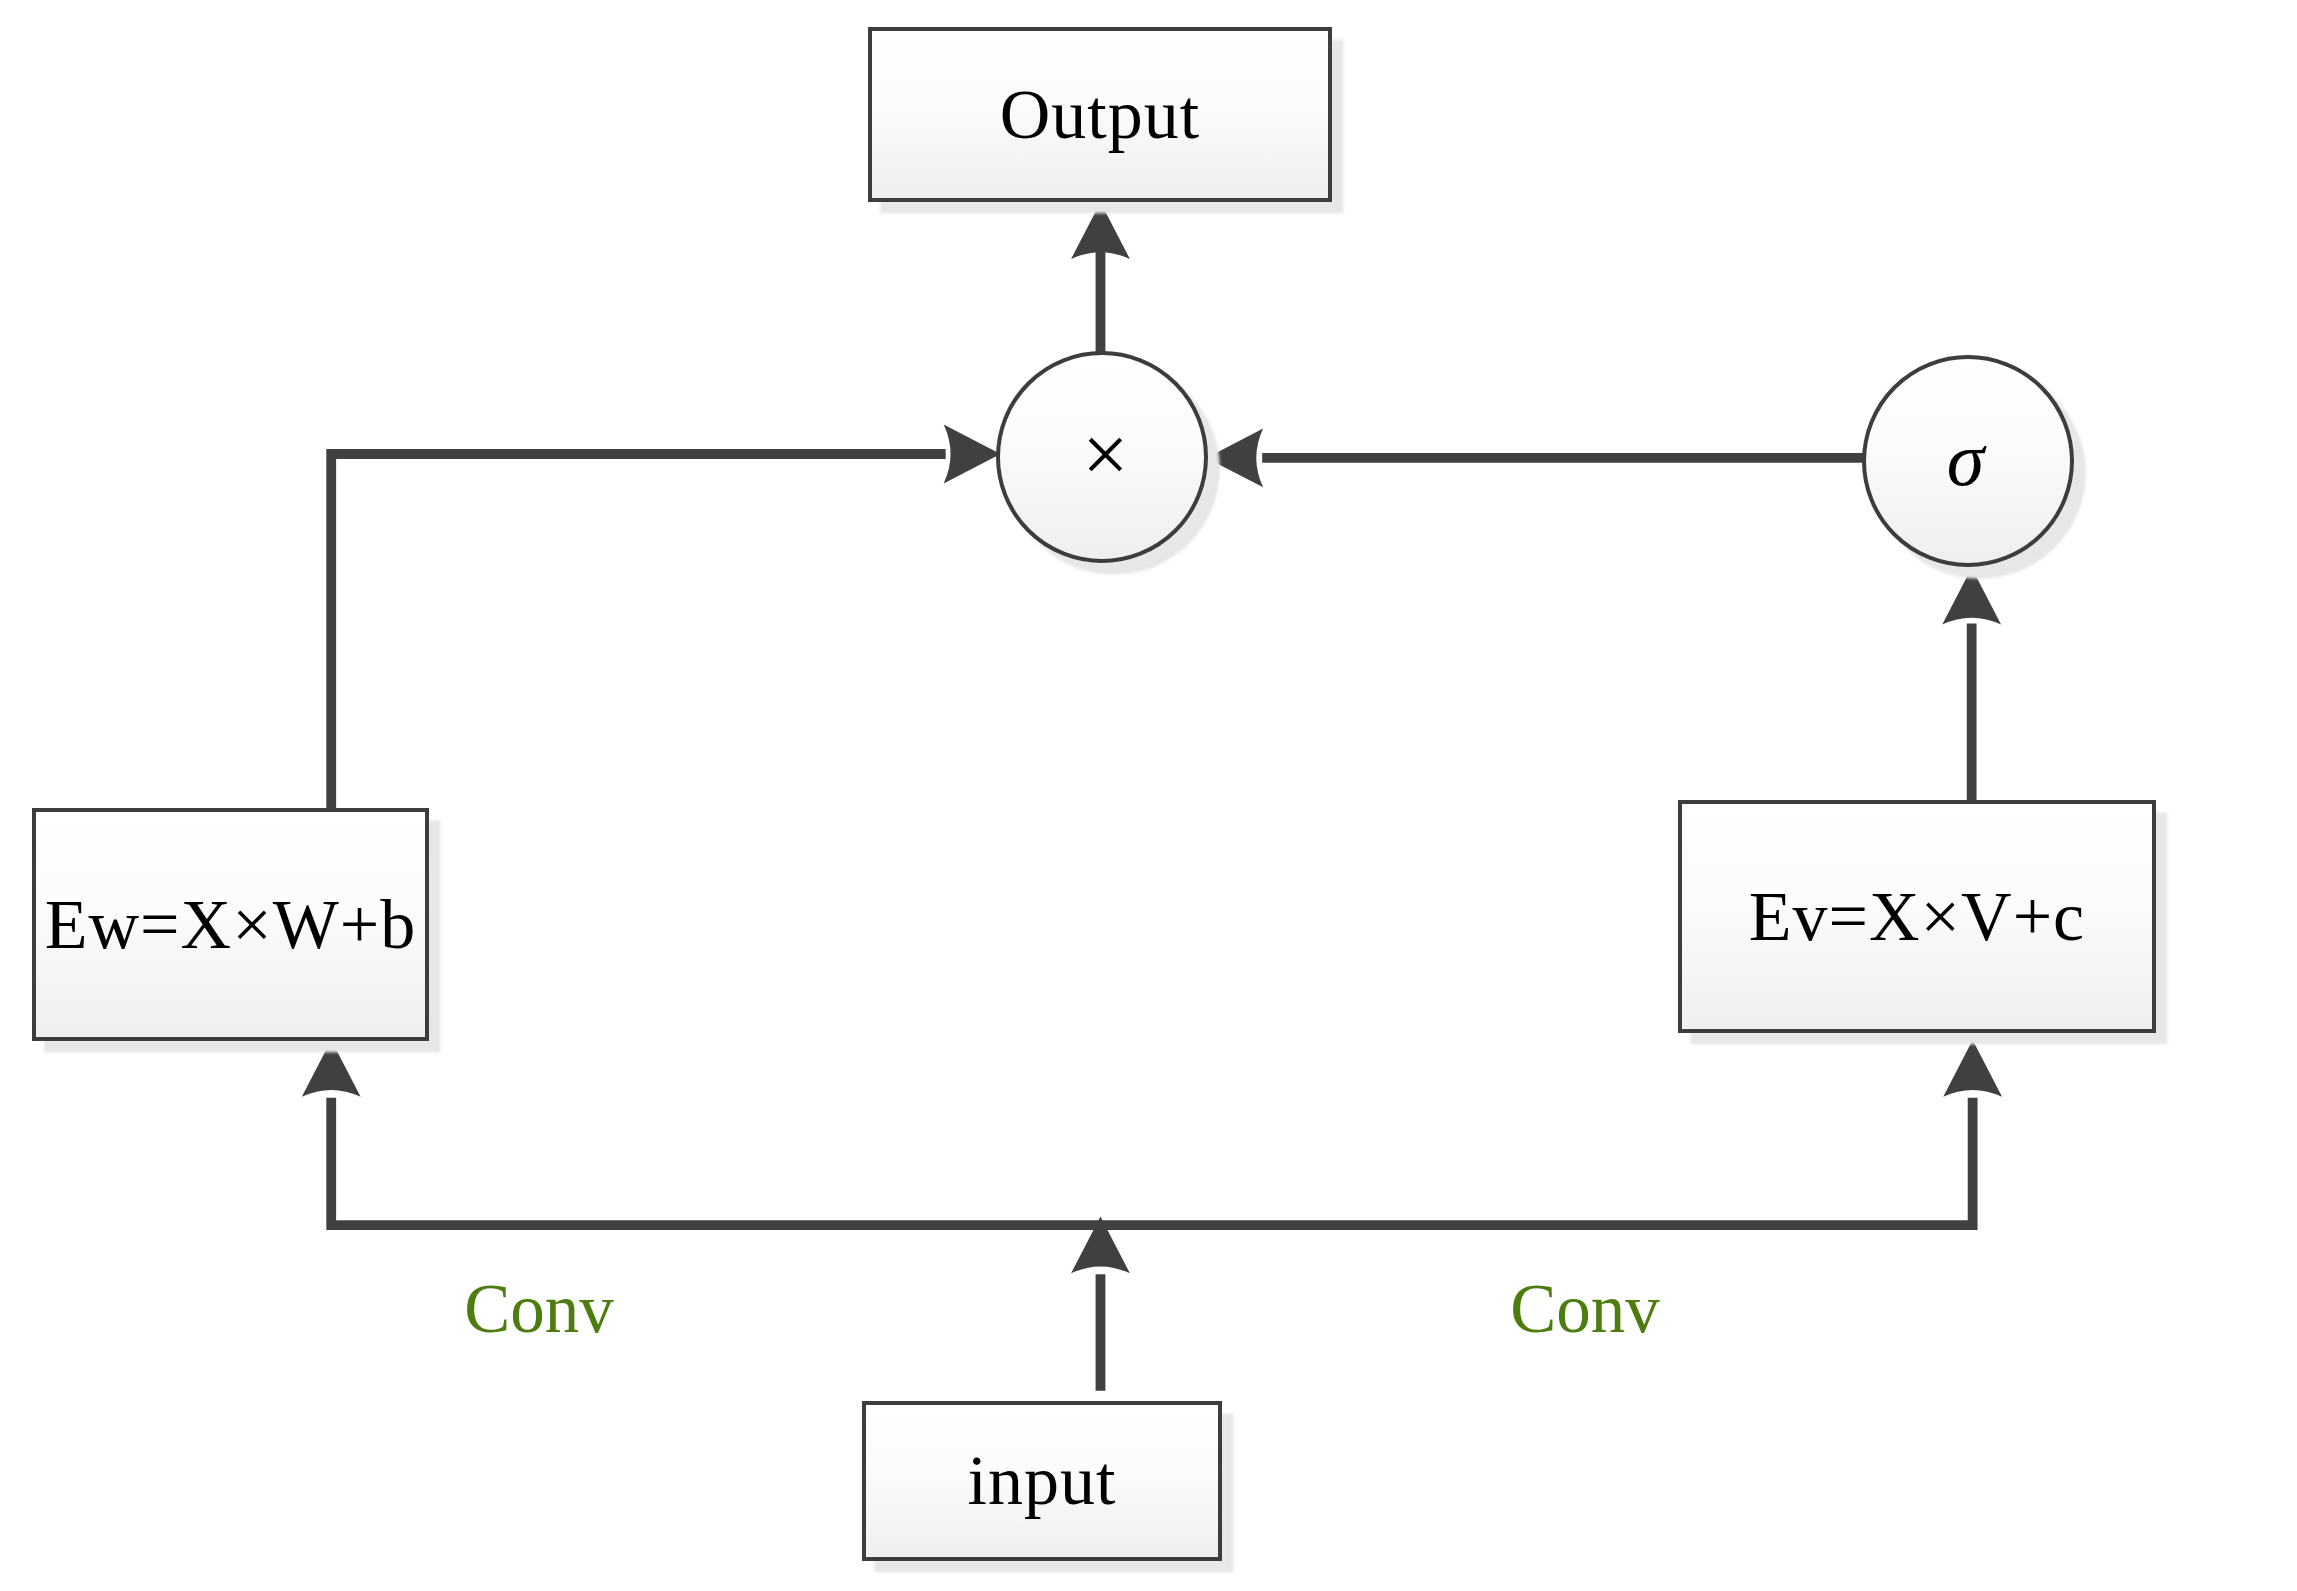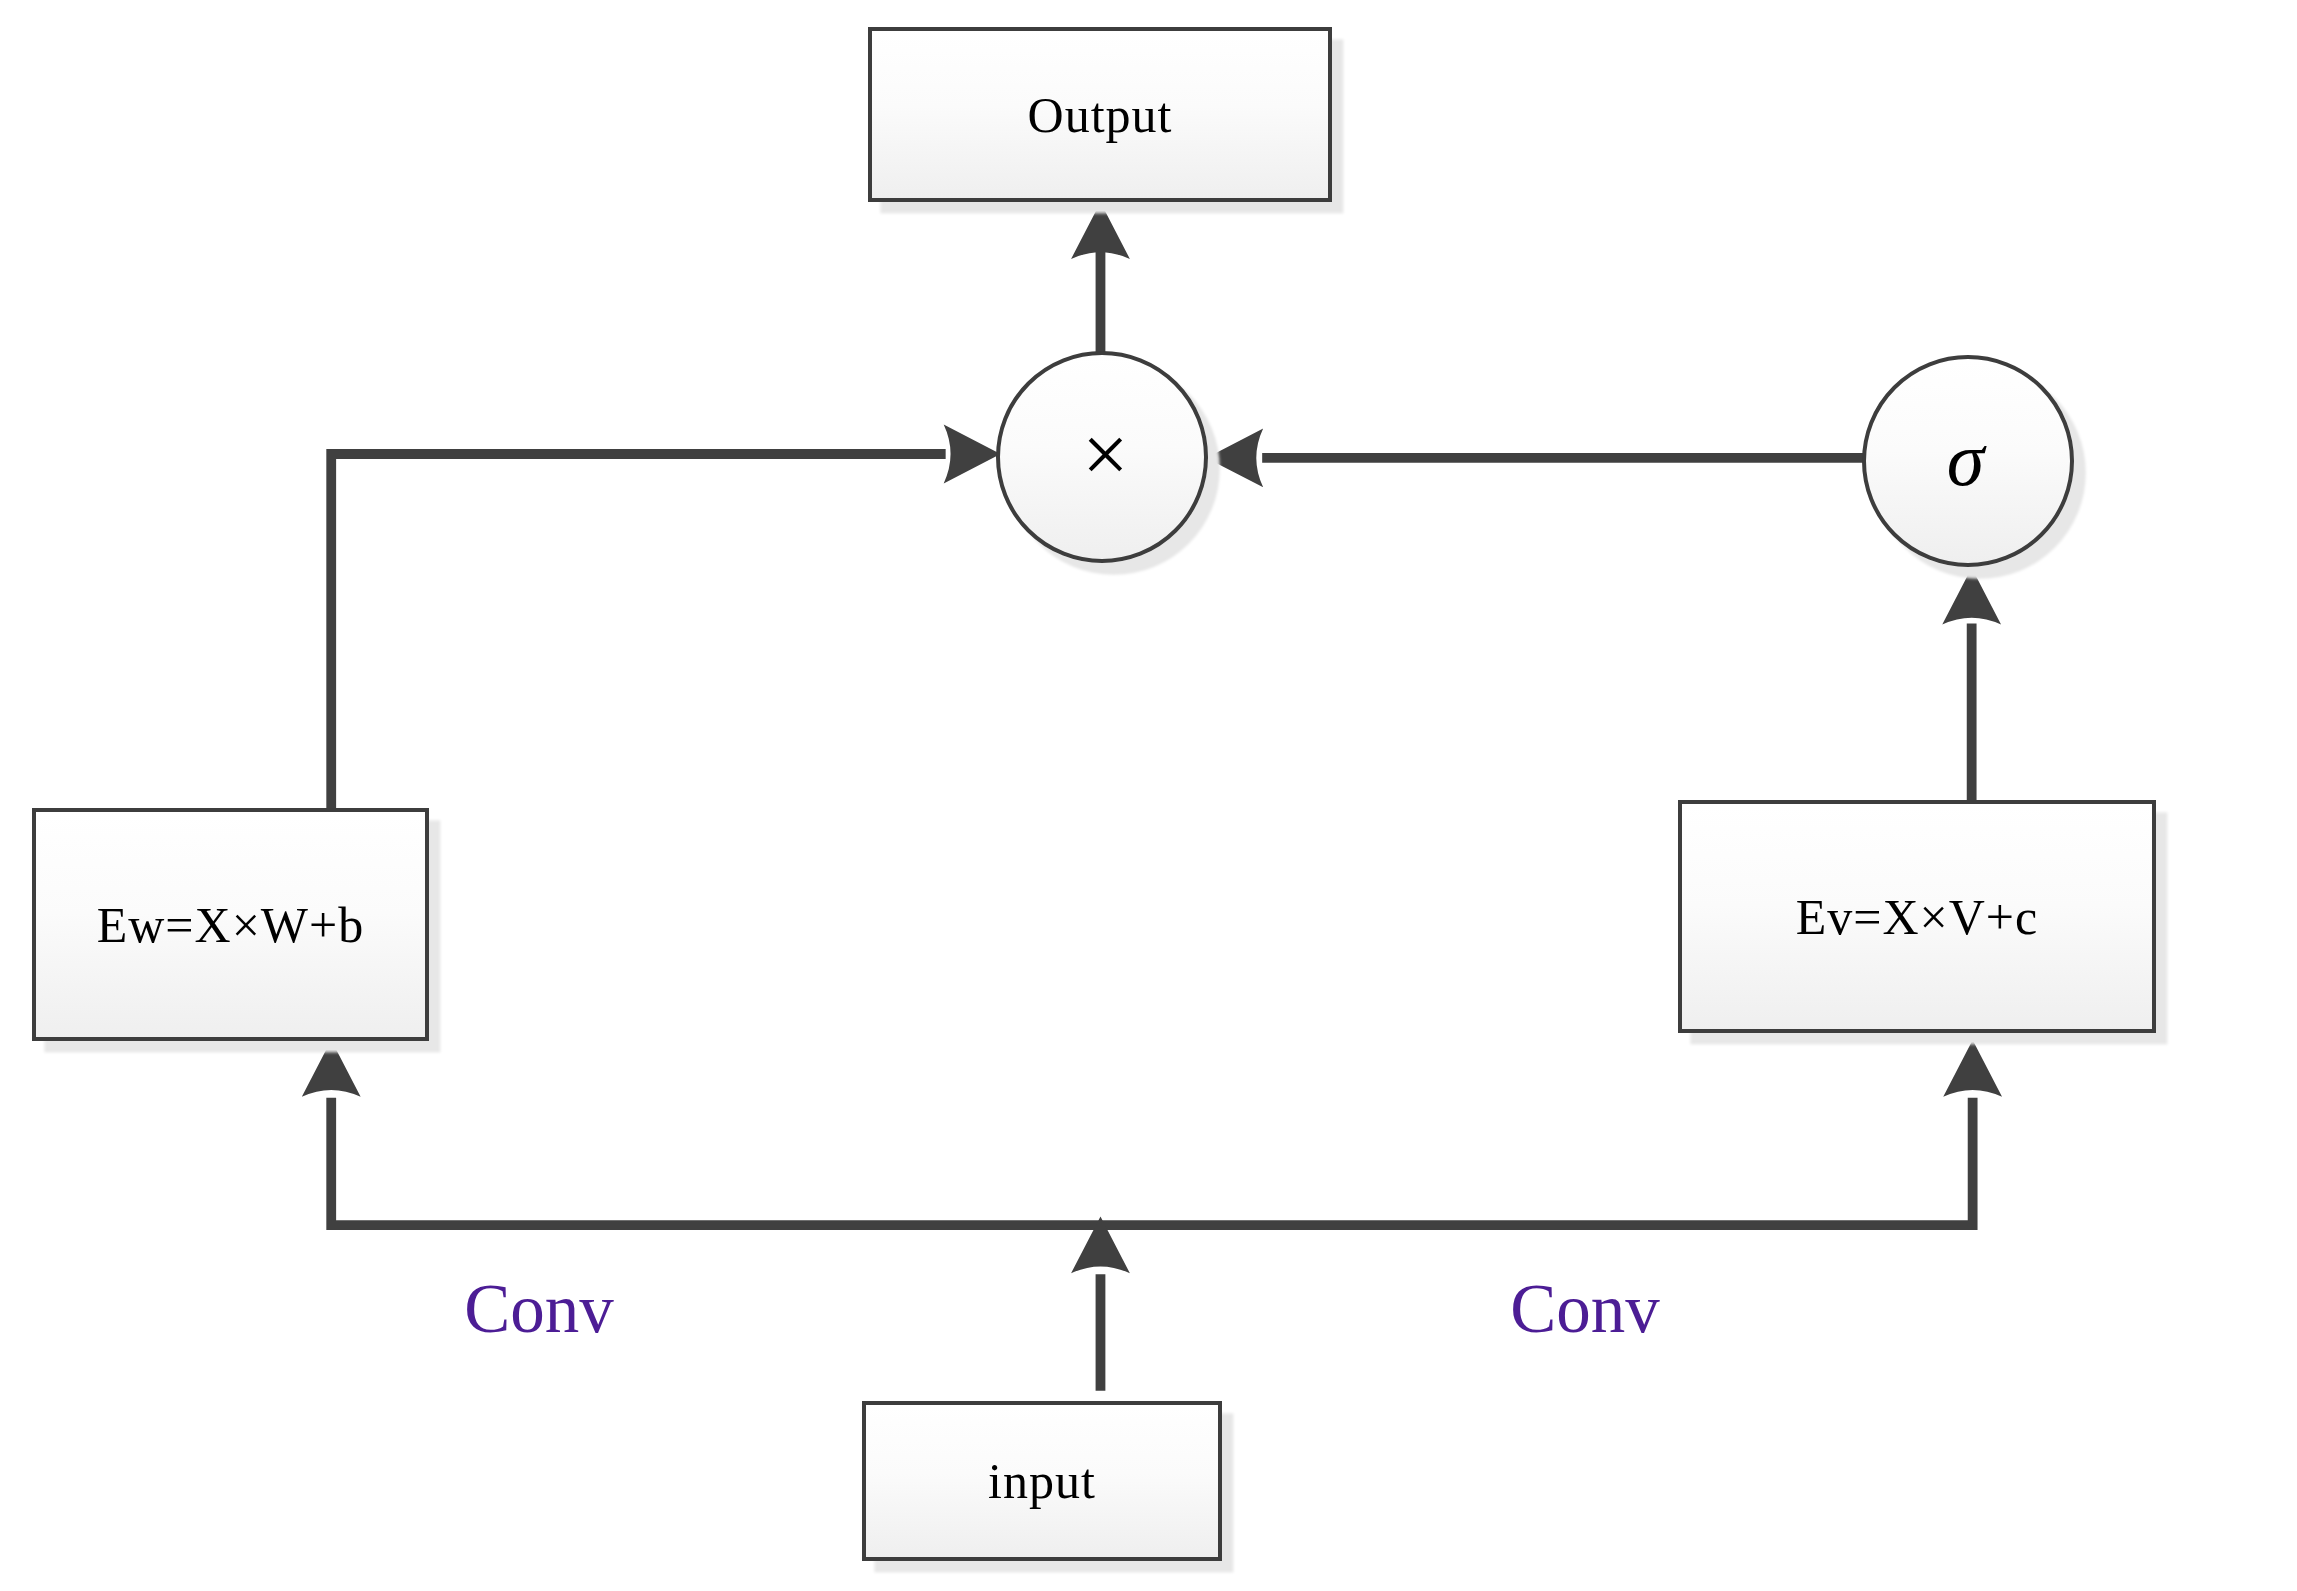--- a/index.html
+++ b/index.html
@@ -30,37 +30,37 @@
     box-shadow: 11.8px 11.8px 2.9px #e7e7e7;
     display: flex;
     align-items: center;
     justify-content: center;
   }
   .node.circle {
     border-radius: 50%;
   }
   .lbl {
     color: #000000;
-    font-size: 50px;
+    font-size: 70px;
     line-height: 1;
     white-space: nowrap;
     letter-spacing: 1px;
   }
   .lbl.op-times {
     font-size: 82px;
     transform: translate(3.9px, -2px);
   }
   .lbl.op-sigma {
     font-style: italic;
     font-size: 76px;
     transform: translate(-2px, -2px);
   }
   .edge-label {
     position: absolute;
-    color: #4c1d95;
+    color: #4d7c0f;
     font-size: 69px;
     line-height: 1;
     transform: translateX(-50%);
     white-space: nowrap;
   }
 </style>
 </head>
 <body>
 
 <div class="stage">

